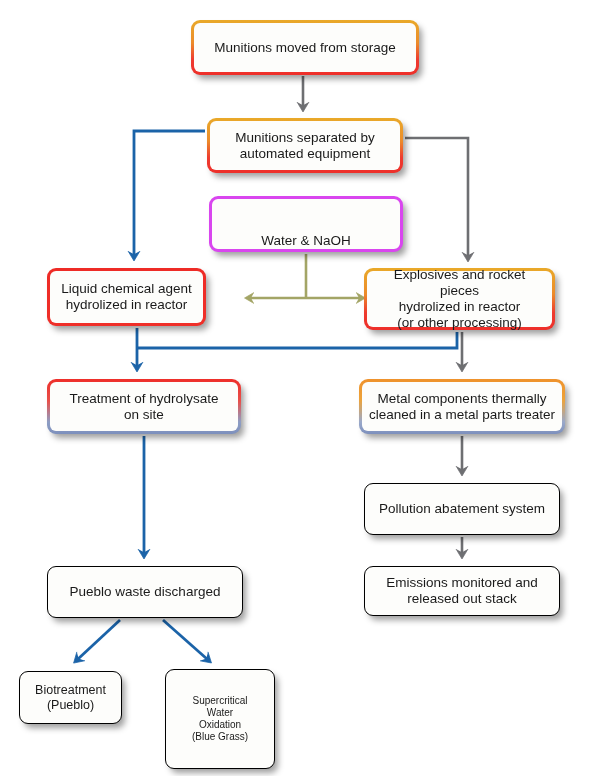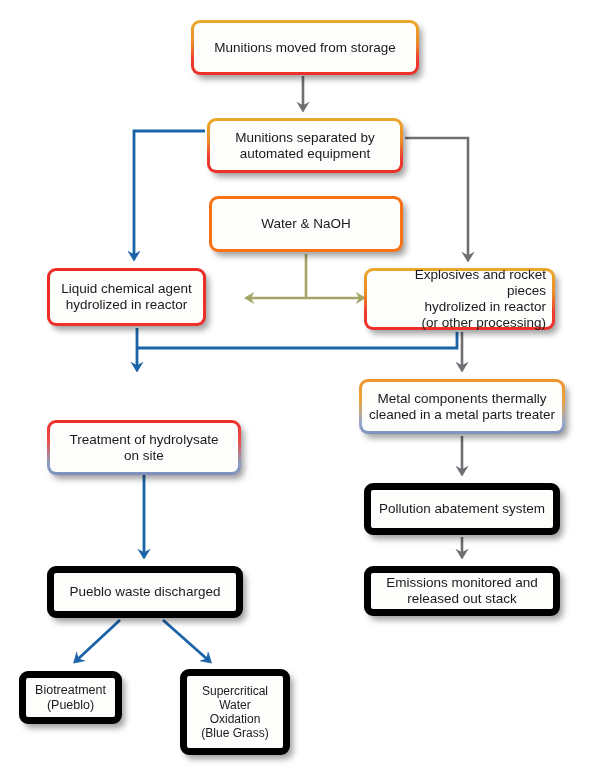--- a/index.html
+++ b/index.html
@@ -17,22 +17,22 @@
 
   
   .grad{border:3px solid transparent;
         background-image:linear-gradient(#fdfdfb,#fdfdfb),var(--g);
         background-origin:border-box;background-clip:padding-box,border-box;}
 
   .b-orangered{--g:linear-gradient(180deg,#e9a929 0%,#ec8b2a 42%,#ee3b2f 72%,#ee2f2a 100%);}
   .b-red{--g:linear-gradient(180deg,#ee2b26 0%,#ef2f29 100%);}
   .b-red-blue{--g:linear-gradient(180deg,#ee2f2a 0%,#e8504a 40%,#8e9ec4 78%,#7d90bd 100%);}
   .b-orange-blue{--g:linear-gradient(180deg,#ef922c 0%,#eda33a 38%,#9aa9ca 78%,#7d90bd 100%);}
-  .b-navy{border:3px solid #f97316;background:#fdfdfb;}
-  .b-navy2{border:7px solid #000000;background:#fdfdfb;}
+  .b-navy{border:3px solid #d946ef;background:#fdfdfb;align-items:flex-end;}
+  .b-navy2{border:1px solid #000000;background:#fdfdfb;}
 </style>
 </head>
 <body>
 
 <div id="stage">
 
   <svg id="wires" viewBox="0 0 600 776">
     <defs>
       <marker id="ah-blue" markerWidth="14" markerHeight="14" refX="5" refY="7" orient="auto" markerUnits="userSpaceOnUse">
         <path d="M1,1 L11,7 L1,13 L4.2,7 Z" fill="#1b63a8"></path>
@@ -108,25 +108,25 @@
   </div>
 
   <div class="node b-navy" style="left:209px;top:196px;width:194px;height:56px;font-size:13.5px;">
     <span class="lbl">Water &amp; NaOH</span>
   </div>
 
   <div class="node grad b-red" style="left:47px;top:268px;width:159px;height:58px;font-size:13.5px;">
     <span class="lbl">Liquid chemical agent<br>hydrolized in reactor</span>
   </div>
 
-  <div class="node grad b-orangered" style="left:364px;top:268px;width:191px;height:62px;font-size:13.5px;text-align:right;">
+  <div class="node grad b-orangered" style="left:364px;top:268px;width:191px;height:62px;font-size:13.5px;">
     <span class="lbl">Explosives and rocket pieces<br>hydrolized in reactor<br>(or other processing)</span>
   </div>
 
-  <div class="node grad b-red-blue" style="left:47px;top:379px;width:194px;height:55px;font-size:13.5px;margin-top:41px;">
+  <div class="node grad b-red-blue" style="left:47px;top:379px;width:194px;height:55px;font-size:13.5px;">
     <span class="lbl">Treatment of hydrolysate<br>on site</span>
   </div>
 
   <div class="node grad b-orange-blue" style="left:359px;top:379px;width:206px;height:55px;font-size:13.5px;">
     <span class="lbl">Metal components thermally<br>cleaned in a metal parts treater</span>
   </div>
 
   <div class="node b-navy2" style="left:364px;top:483px;width:196px;height:52px;font-size:13.5px;">
     <span class="lbl">Pollution abatement system</span>
   </div>
@@ -136,17 +136,17 @@
   </div>
 
   <div class="node b-navy2" style="left:47px;top:566px;width:196px;height:52px;font-size:13.5px;">
     <span class="lbl">Pueblo waste discharged</span>
   </div>
 
   <div class="node b-navy2" style="left:19px;top:671px;width:103px;height:53px;font-size:12.5px;">
     <span class="lbl">Biotreatment<br>(Pueblo)</span>
   </div>
 
-  <div class="node b-navy2" style="left:180px;top:669px;width:110px;height:86px;font-size:12px;">
+  <div class="node b-navy2" style="left:165px;top:669px;width:110px;height:100px;font-size:10px;">
     <span class="lbl">Supercritical<br>Water<br>Oxidation<br>(Blue Grass)</span>
   </div>
 
 </div>
 
 </body></html>

